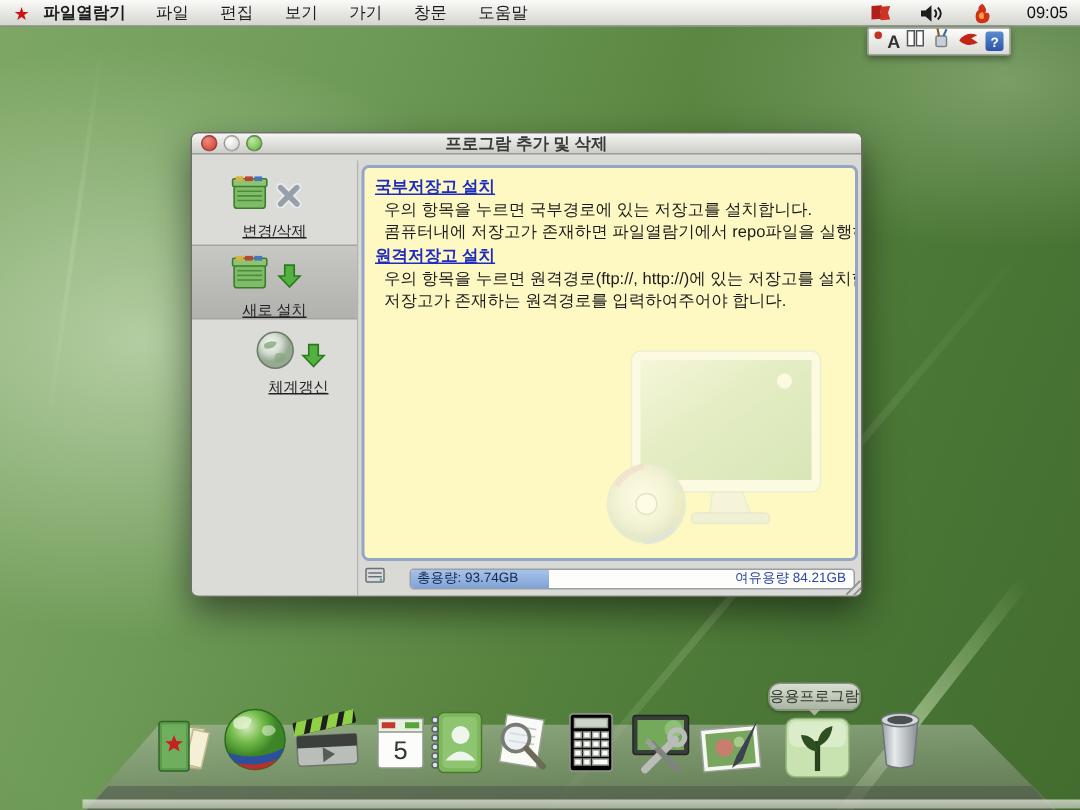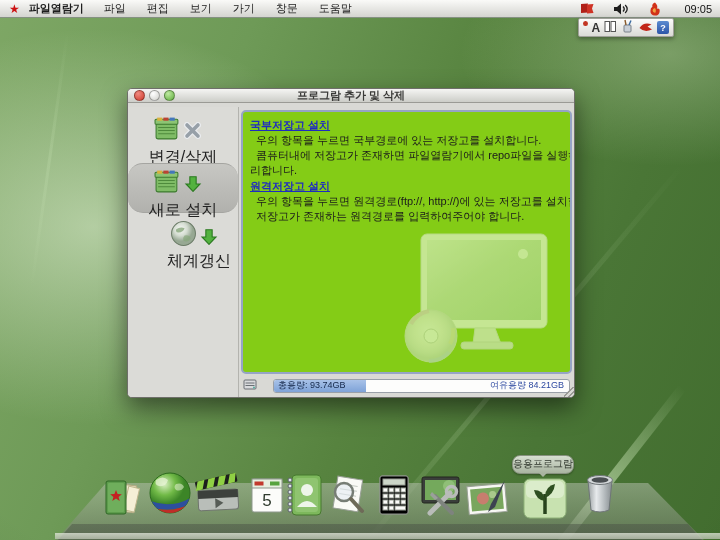--- a/index.html
+++ b/index.html
@@ -50,31 +50,31 @@
   .tl.red   { background:radial-gradient(circle at 35% 30%, #f08a80, #cf3b2c); }
   .tl.mid   { background:radial-gradient(circle at 35% 30%, #ffffff, #cfcfca); }
   .tl.green { background:radial-gradient(circle at 35% 30%, #bfe9a2, #5fae3c); }
   .win-title { position:absolute; left:0; right:0; text-align:center; font-size:11px; font-weight:bold; color:#3a3a38; }
 
   .win-body { position:absolute; top:18px; bottom:0; left:0; right:0; display:flex; }
 
   
   .side { width:111px; background:#dbdbd7; border-right:1px solid #b3b3ae; position:relative; }
   .side-item { position:absolute; left:0; width:100%; height:50px; text-align:center; }
-  .side-item.sel { background:linear-gradient(#c7c7c3,#b1b1ad); border-top:1px solid #a5a5a1; border-bottom:1px solid #a5a5a1;border-radius:15px; }
+  .side-item.sel { background:linear-gradient(#c7c7c3,#b1b1ad); border-top:1px solid #a5a5a1; border-bottom:1px solid #a5a5a1; }
   .si-iconwrap { position:relative; height:32px; margin-top:3px; }
   .si-pkg { position:absolute; left:26px; top:2px; }
   .si-ovl { position:absolute; left:56px; top:8px; }
   .si-globe { position:absolute; left:26px; top:2px; }
-  .si-label { font-size:16px; color:#222; margin-top:1px; }
+  .si-label { font-size:10px; color:#222; margin-top:1px;text-decoration:underline; }
 
   
   .main { flex:1; position:relative; background:#d9d9d5; }
   .panel { position:absolute; left:2px; right:2px; top:3px; height:264px;
-    background:#84cc16; border:2px solid #96a4c6; border-radius:5px; overflow:hidden; padding:5px 7px; }
+    background:#fef9c3; border:2px solid #96a4c6; border-radius:5px; overflow:hidden; padding:5px 7px; }
   .lnk { color:#1f2cc0; font-weight:bold; text-decoration:underline; font-size:11px; line-height:16px; white-space:nowrap; display:block; }
   .ptext { color:#1b1b1b; font-size:11px; line-height:15px; white-space:nowrap; }
   .indent { padding-left:6px; }
 
   .watermark { position:absolute; left:140px; top:116px; width:180px; height:148px; opacity:.55; pointer-events:none; }
 
   
   .statusrow { position:absolute; left:4px; right:4px; bottom:3px; height:17px; display:flex; align-items:center; gap:16px; }
   .hdd-ico { flex:0 0 14px; }
   .capbar { flex:1; height:14px; border:1px solid #9aa0a8; border-radius:3px; background:#fdfdfc; position:relative; overflow:hidden; }
@@ -252,21 +252,20 @@
         </div>
         <div class="si-label">체계갱신</div>
       </div>
     </div>
 
     <div class="main">
       <div class="panel">
         <a class="lnk" href="#">국부저장고 설치</a>
         <div class="ptext indent">우의 항목을 누르면 국부경로에 있는 저장고를 설치합니다.</div>
         <div class="ptext indent">콤퓨터내에 저장고가 존재하면 파일열람기에서 repo파일을 실행하는것이 편</div>
-        <div class="ptext">리합니다.</div>
         <a class="lnk" href="#">원격저장고 설치</a>
         <div class="ptext indent">우의 항목을 누르면 원격경로(ftp://, http://)에 있는 저장고를 설치합니다.</div>
         <div class="ptext indent">저장고가 존재하는 원격경로를 입력하여주어야 합니다.</div>
 
         <div class="watermark">
           <svg viewBox="0 0 180 148">
             <defs>
               <linearGradient id="scr" x1="0" y1="0" x2="1" y2="1">
                 <stop offset="0%" stop-color="#eef5ea"></stop>
                   <stop offset="45%" stop-color="#cfe3c4"></stop>

